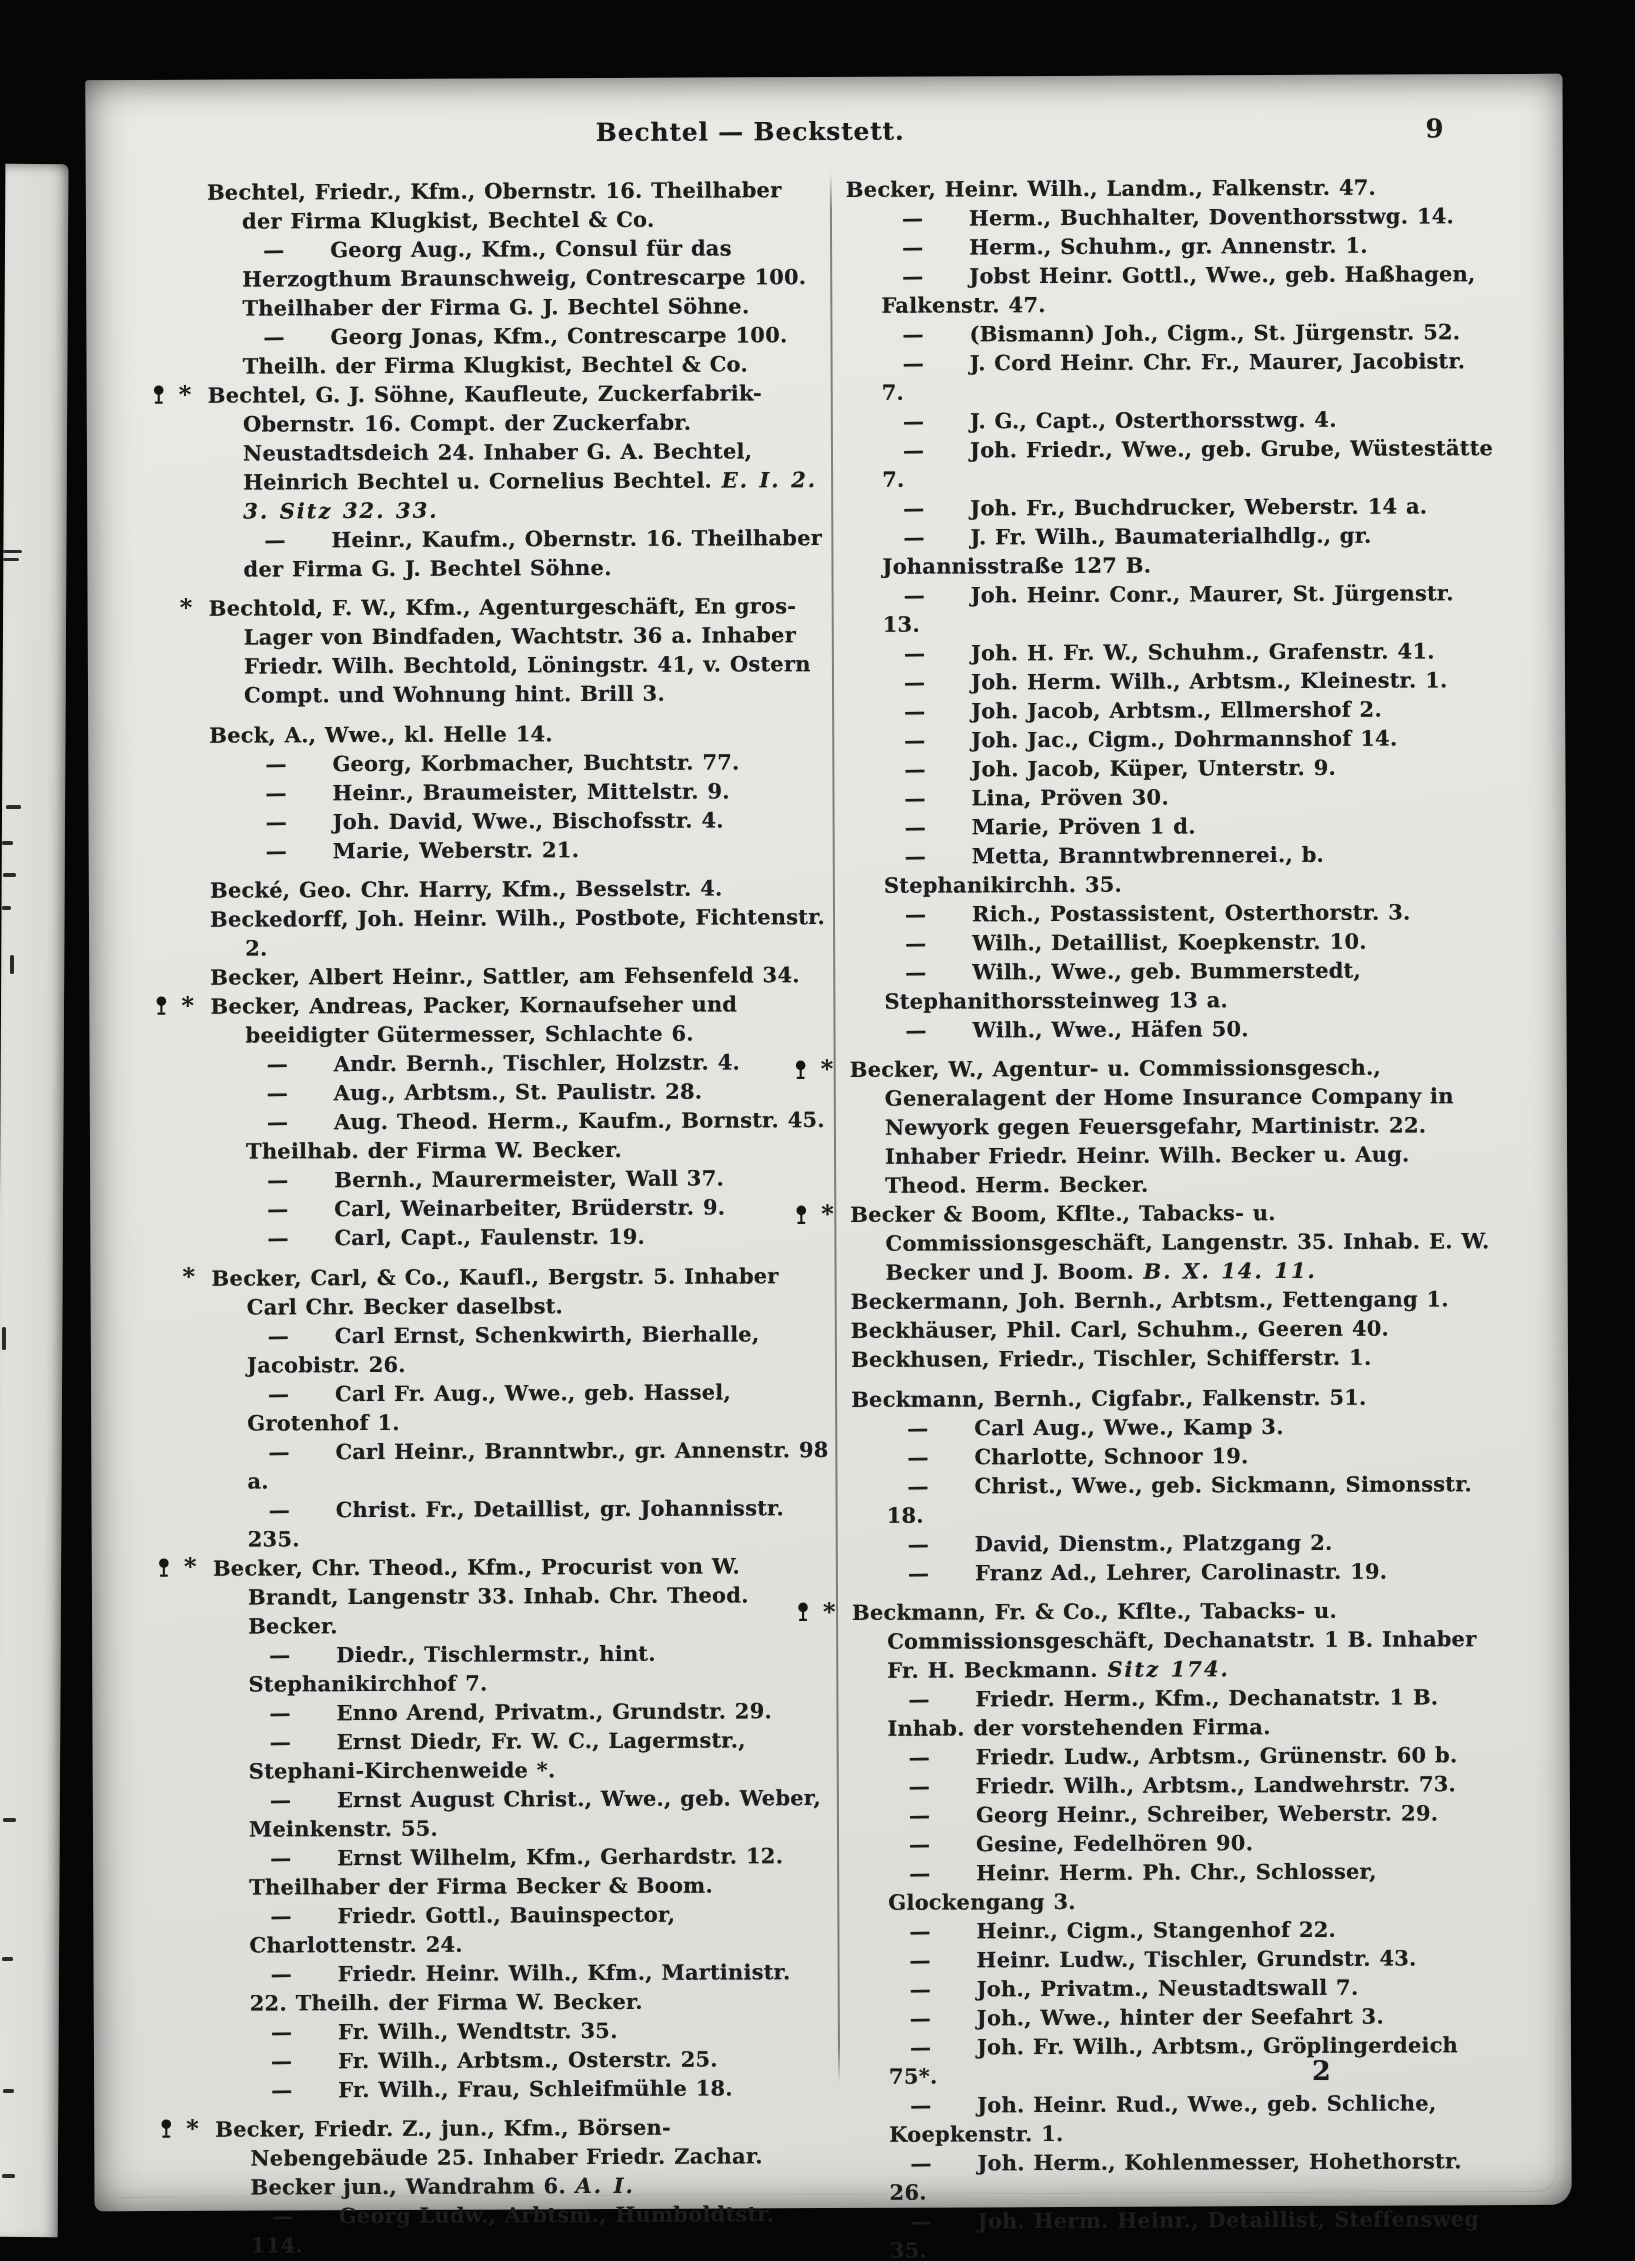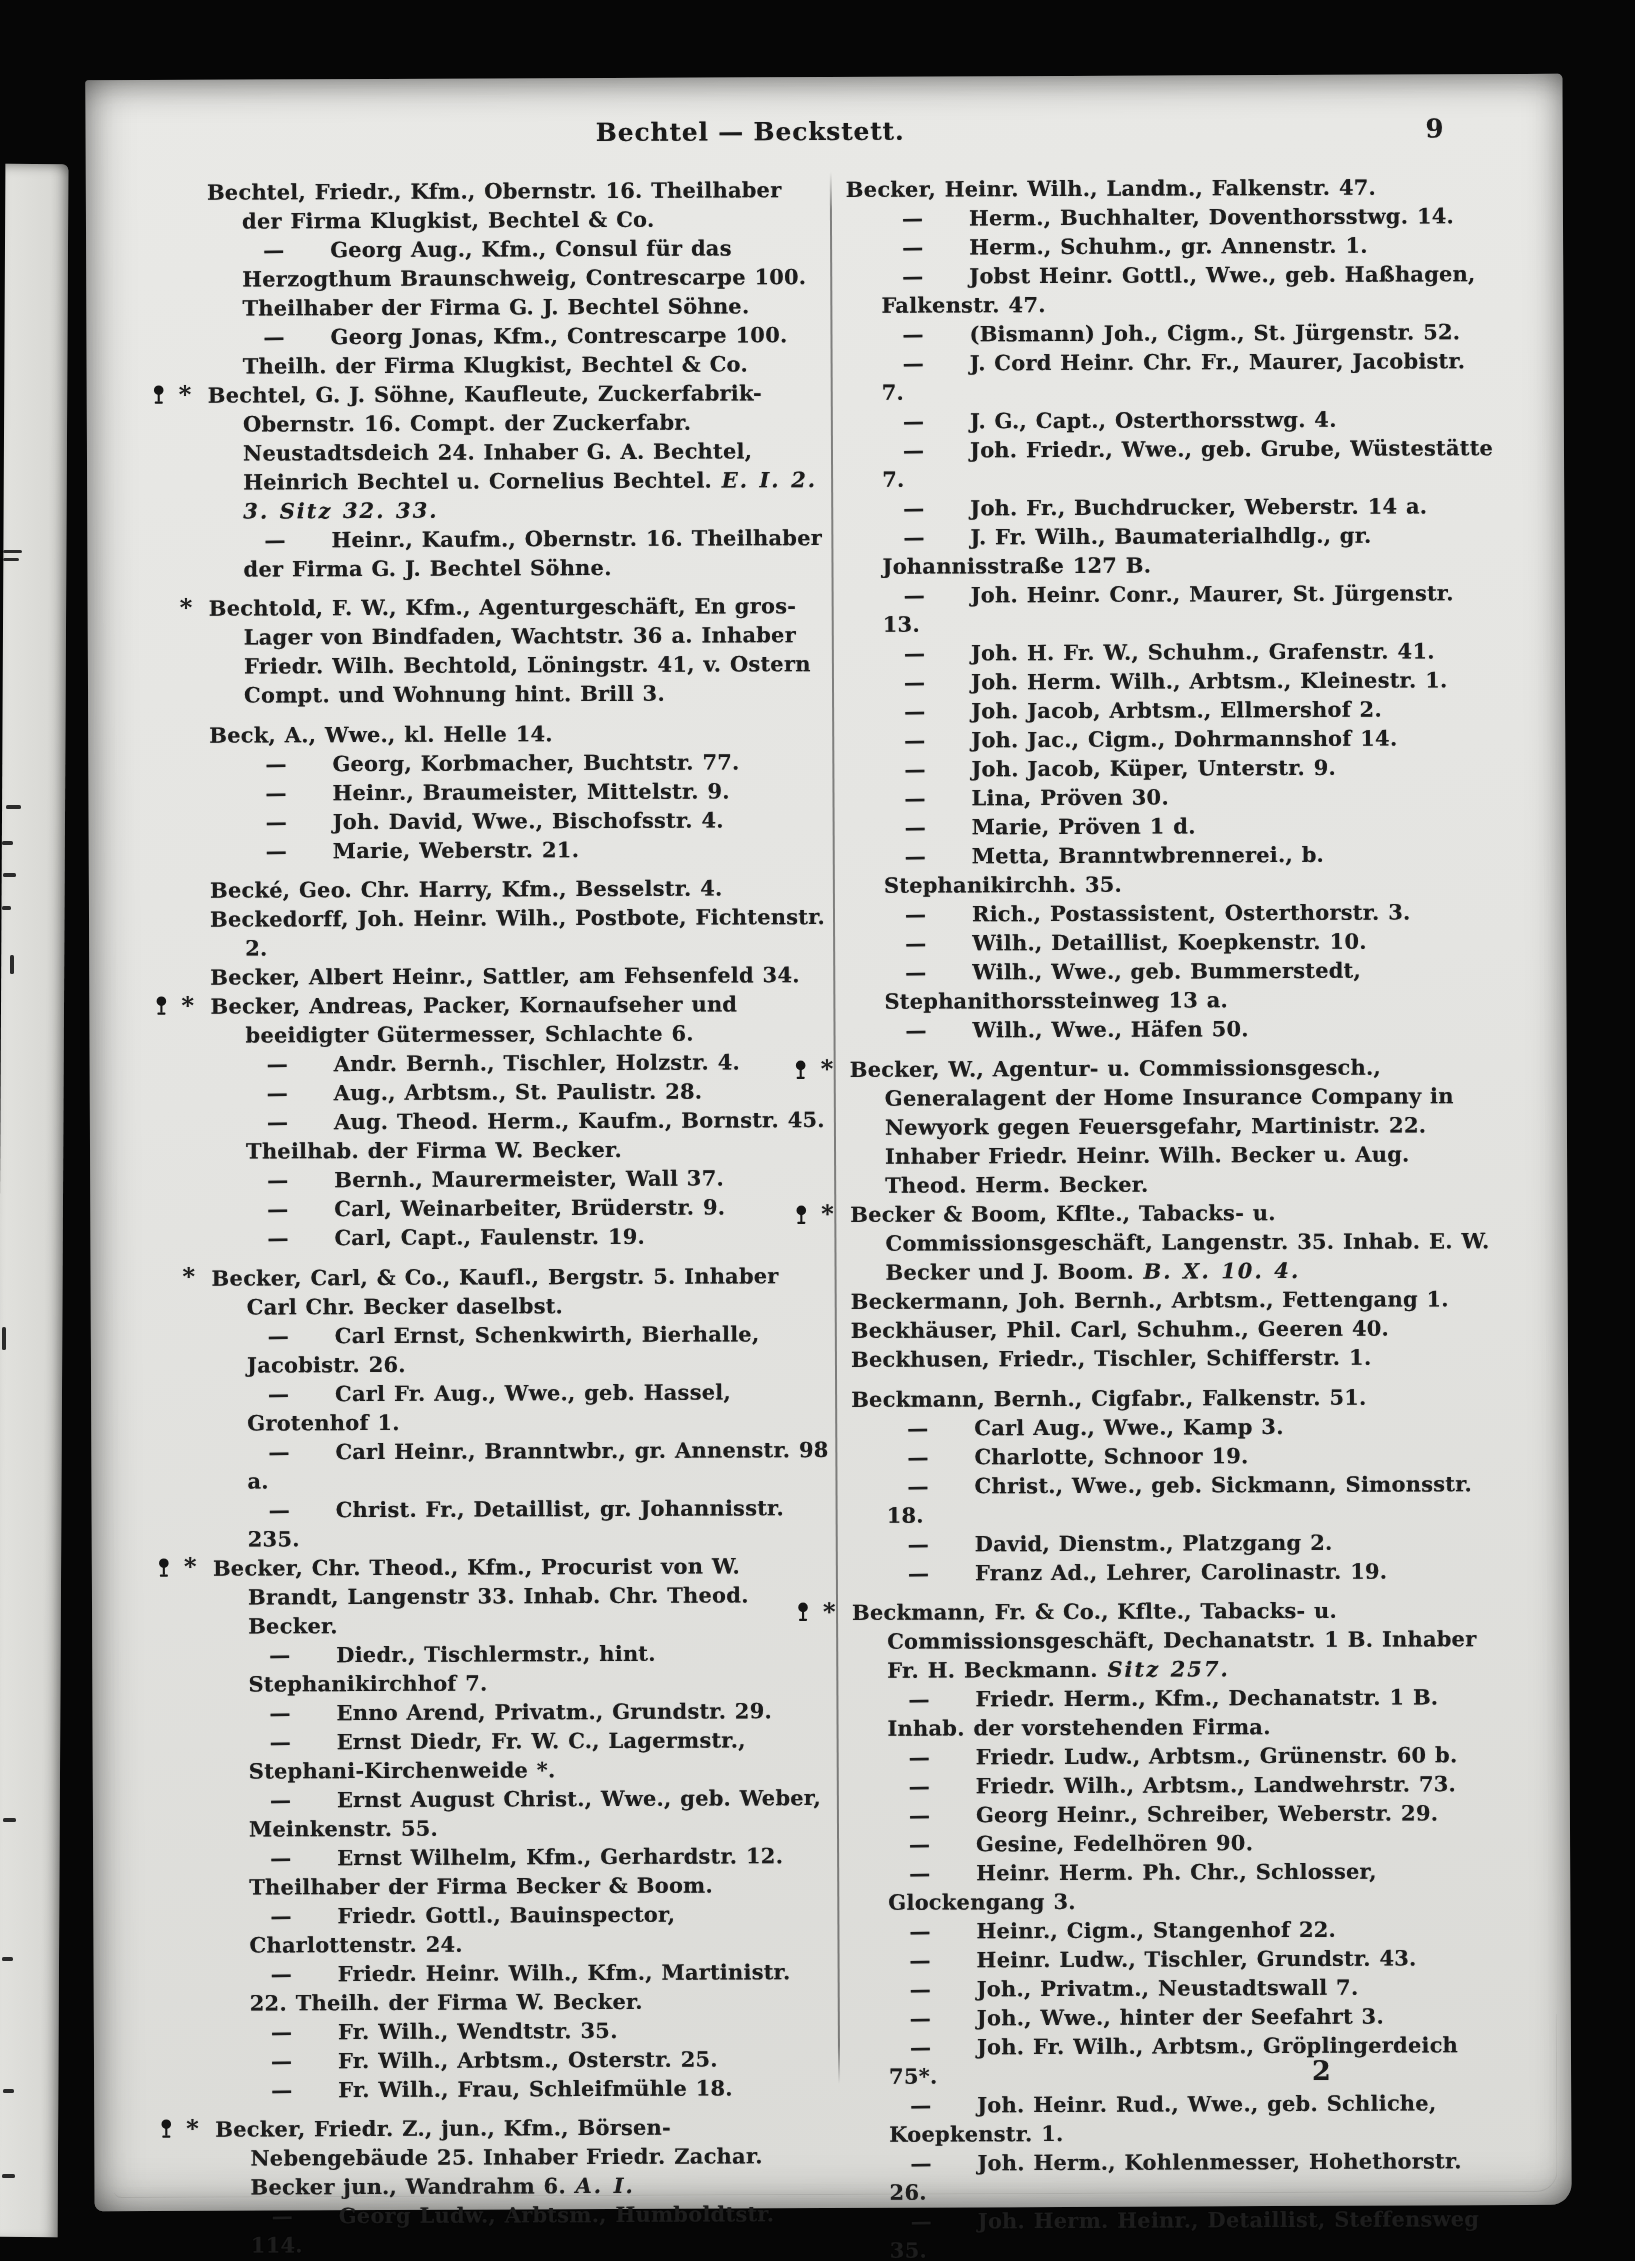--- a/index.html
+++ b/index.html
@@ -186,35 +186,35 @@
       <p class="entry dash"><span class="lead-dash">—</span>Wilh., Wwe., Häfen 50.</p>
       <p class="entry gap"><span class="mark-glass"><svg width="12" height="21" viewBox="0 0 15 26">
             <circle cx="7.5" cy="6.5" r="6" fill="#161616"></circle>
             <rect x="6.2" y="11" width="2.6" height="10" fill="#161616"></rect>
             <rect x="2.5" y="20.6" width="10" height="2.8" rx="1" fill="#161616"></rect>
           </svg></span><span class="mark-star">*</span>Becker, W., Agentur- u. Commissionsgesch., Generalagent der Home Insurance Company in Newyork gegen Feuersgefahr, Martinistr. 22. Inhaber Friedr. Heinr. Wilh. Becker u. Aug. Theod. Herm. Becker.</p>
       <p class="entry"><span class="mark-glass"><svg width="12" height="21" viewBox="0 0 15 26">
             <circle cx="7.5" cy="6.5" r="6" fill="#161616"></circle>
             <rect x="6.2" y="11" width="2.6" height="10" fill="#161616"></rect>
             <rect x="2.5" y="20.6" width="10" height="2.8" rx="1" fill="#161616"></rect>
-          </svg></span><span class="mark-star">*</span>Becker &amp; Boom, Kflte., Tabacks- u. Commissionsgeschäft, Langenstr. 35. Inhab. E. W. Becker und J. Boom.<span class="annot">B. X. 10. 4.</span></p>
+          </svg></span><span class="mark-star">*</span>Becker &amp; Boom, Kflte., Tabacks- u. Commissionsgeschäft, Langenstr. 35. Inhab. E. W. Becker und J. Boom.<span class="annot">B. X. 14. 11.</span></p>
       <p class="entry">Beckermann, Joh. Bernh., Arbtsm., Fettengang 1.</p>
       <p class="entry">Beckhäuser, Phil. Carl, Schuhm., Geeren 40.</p>
       <p class="entry">Beckhusen, Friedr., Tischler, Schifferstr. 1.</p>
       <p class="entry gap">Beckmann, Bernh., Cigfabr., Falkenstr. 51.</p>
       <p class="entry dash"><span class="lead-dash">—</span>Carl Aug., Wwe., Kamp 3.</p>
       <p class="entry dash"><span class="lead-dash">—</span>Charlotte, Schnoor 19.</p>
       <p class="entry dash"><span class="lead-dash">—</span>Christ., Wwe., geb. Sickmann, Simonsstr. 18.</p>
       <p class="entry dash"><span class="lead-dash">—</span>David, Dienstm., Platzgang 2.</p>
       <p class="entry dash"><span class="lead-dash">—</span>Franz Ad., Lehrer, Carolinastr. 19.</p>
       <p class="entry gap"><span class="mark-glass"><svg width="12" height="21" viewBox="0 0 15 26">
             <circle cx="7.5" cy="6.5" r="6" fill="#161616"></circle>
             <rect x="6.2" y="11" width="2.6" height="10" fill="#161616"></rect>
             <rect x="2.5" y="20.6" width="10" height="2.8" rx="1" fill="#161616"></rect>
-          </svg></span><span class="mark-star">*</span>Beckmann, Fr. &amp; Co., Kflte., Tabacks- u. Commissionsgeschäft, Dechanatstr. 1 B. Inhaber Fr. H. Beckmann.<span class="annot">Sitz 257.</span></p>
+          </svg></span><span class="mark-star">*</span>Beckmann, Fr. &amp; Co., Kflte., Tabacks- u. Commissionsgeschäft, Dechanatstr. 1 B. Inhaber Fr. H. Beckmann.<span class="annot">Sitz 174.</span></p>
       <p class="entry dash"><span class="lead-dash">—</span>Friedr. Herm., Kfm., Dechanatstr. 1 B. Inhab. der vorstehenden Firma.</p>
       <p class="entry dash"><span class="lead-dash">—</span>Friedr. Ludw., Arbtsm., Grünenstr. 60 b.</p>
       <p class="entry dash"><span class="lead-dash">—</span>Friedr. Wilh., Arbtsm., Landwehrstr. 73.</p>
       <p class="entry dash"><span class="lead-dash">—</span>Georg Heinr., Schreiber, Weberstr. 29.</p>
       <p class="entry dash"><span class="lead-dash">—</span>Gesine, Fedelhören 90.</p>
       <p class="entry dash"><span class="lead-dash">—</span>Heinr. Herm. Ph. Chr., Schlosser, Glockengang 3.</p>
       <p class="entry dash"><span class="lead-dash">—</span>Heinr., Cigm., Stangenhof 22.</p>
       <p class="entry dash"><span class="lead-dash">—</span>Heinr. Ludw., Tischler, Grundstr. 43.</p>
       <p class="entry dash"><span class="lead-dash">—</span>Joh., Privatm., Neustadtswall 7.</p>
       <p class="entry dash"><span class="lead-dash">—</span>Joh., Wwe., hinter der Seefahrt 3.</p>

